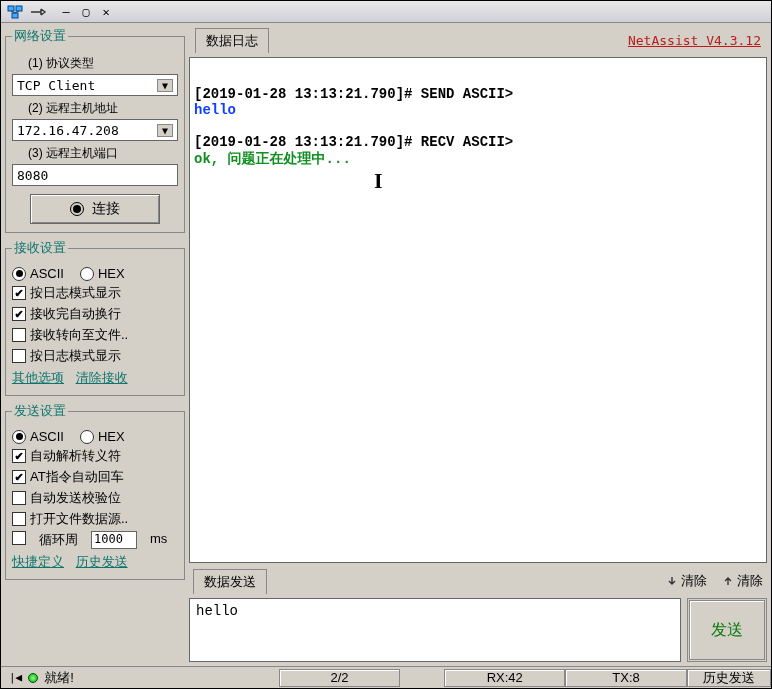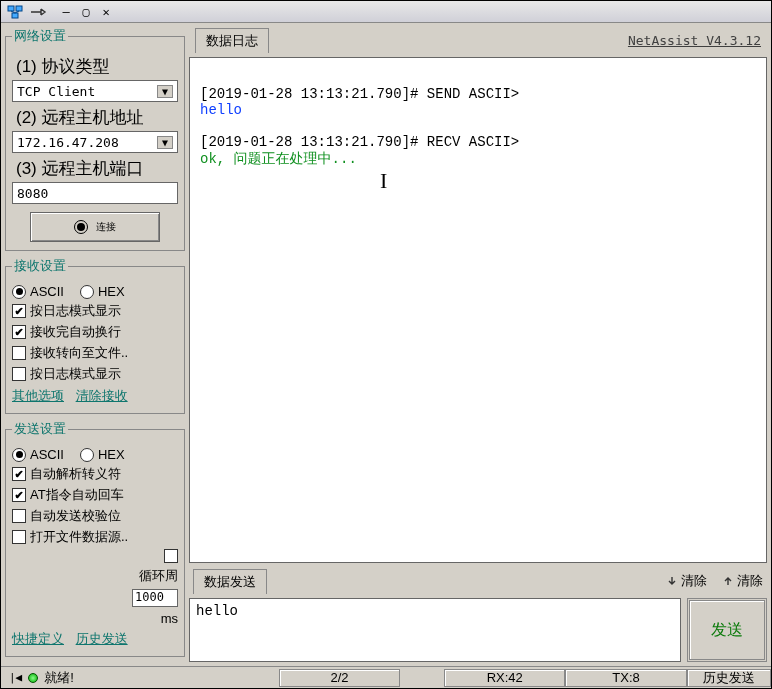--- a/index.html
+++ b/index.html
@@ -72,22 +72,22 @@
   border: 1px solid #888;
   padding: 6px 6px 8px 6px;
   background: #d4d0c8;
 }
 legend {
   font-size: 13px;
   padding: 0 2px;
   color: #0f766e;
 }
 .field-label {
-  font-size: 17px;
-  margin: 4px 0 2px 4px;
+  font-size: 12px;
+  margin: 4px 0 2px 16px;
 }
 .combo, .txt {
   width: 100%;
   height: 22px;
   background: #fff;
   border: 1px solid #666;
   display: flex;
   align-items: center;
   padding: 0 4px;
   font-family: monospace;
@@ -106,21 +106,21 @@
   align-items: center;
   justify-content: center;
   gap: 8px;
   height: 30px;
   border: 1px solid #666;
   background: #d4d0c8;
   box-shadow: inset 1px 1px #fff, inset -1px -1px #888;
   cursor: pointer;
   width: 130px;
   margin: 8px auto 0 auto;
-  font-size: 10px;
+  font-size: 14px;
 }
 .dot {
   width: 14px; height: 14px;
   border-radius: 50%;
   border: 1px solid #000;
   display: inline-flex;
   align-items: center;
   justify-content: center;
 }
 .dot.filled::after {
@@ -152,21 +152,21 @@
   border: 1px solid #333;
   background: #fff;
   display: inline-flex;
   align-items: center; justify-content: center;
   font-size: 11px;
   line-height: 1;
 }
 .chk.on::after { content:'✔'; font-weight:bold; }
 .links { margin-top: 4px; font-size: 13px; }
 .links a { color: #0f766e; text-decoration: underline; margin-right: 8px; cursor:pointer;}
-.cycle-row { display:flex; align-items:flex-end; gap:4px; margin:3px 0;flex-direction:column; }
+.cycle-row { display:flex; align-items:flex-start; gap:13px; margin:3px 0; }
 .cycle-row .small-input {
   width: 46px; height: 18px; background:#fff; border:1px solid #666;
   font-family: monospace; font-size: 12px; padding: 0 2px;
 }
 .right-panel {
   flex: 1;
   display: flex;
   flex-direction: column;
   gap: 4px;
   min-height: 0;
@@ -180,34 +180,35 @@
 }
 .tab {
   display: inline-block;
   padding: 3px 10px;
   border: 1px solid #888;
   border-bottom: none;
   background: #d4d0c8;
   font-size: 13px;
 }
 .version-link {
-  color: #404040;
+  color: #b91c1c;
   text-decoration: underline;
   font-family: monospace;
   font-size: 13px;
 }
 .log-area {
   flex: 1;
   background: #fff;
   border: 1px solid #666;
-  padding: 12px 10px;
+  padding: 12px 4px;
   font-family: "Courier New", monospace;
   font-size: 14px;
   overflow: auto;
   white-space: pre-wrap;
+  font-weight: bold;
 }
 .log-area .send-line { color: #000; }
 .log-area .send-data { color: #1040ff; }
 .log-area .recv-data { color: #109020; }
 .cursor-i {
   position: relative;
   display: inline-block;
   width: 10px;
   font-size: 22px;
   font-family: serif;

